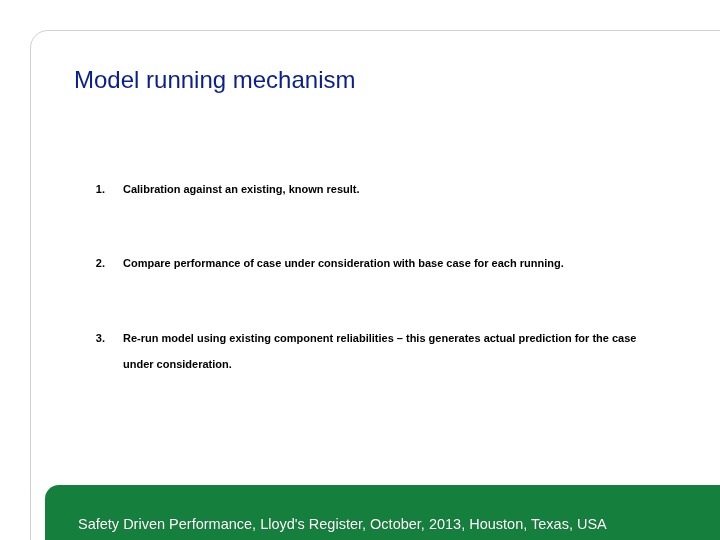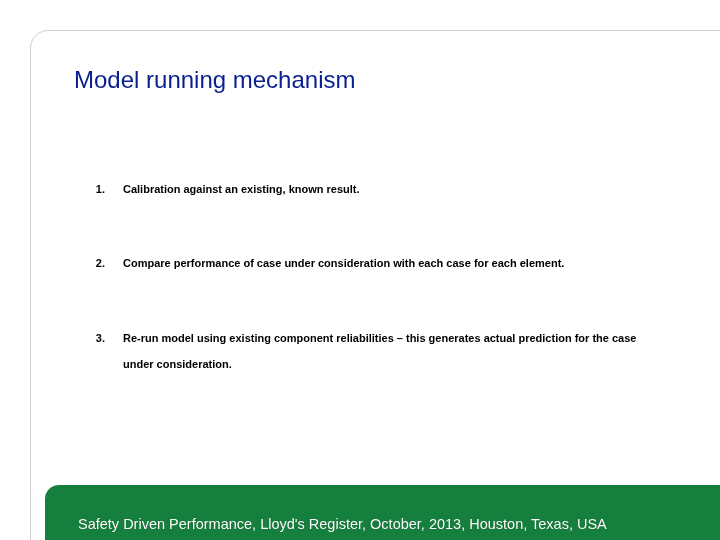--- a/index.html
+++ b/index.html
@@ -64,21 +64,21 @@
 </head>
 <body>
 
 <div class="slide">
 
   <div class="title">Model running mechanism</div>
 
   <div class="content">
     <ol>
       <li>Calibration against an existing, known result.</li>
-      <li>Compare performance of case under consideration with each case for each element.</li>
+      <li>Compare performance of case under consideration with base case for each running.</li>
       <li>Re-run model using existing component reliabilities – this generates actual prediction for the case under consideration.</li>
     </ol>
   </div>
 
   <div class="footer">
     <div class="footer-line">Safety Driven Performance, Lloyd's Register, October, 2013, Houston, Texas, USA</div>
   </div>
 
 </div>
 

